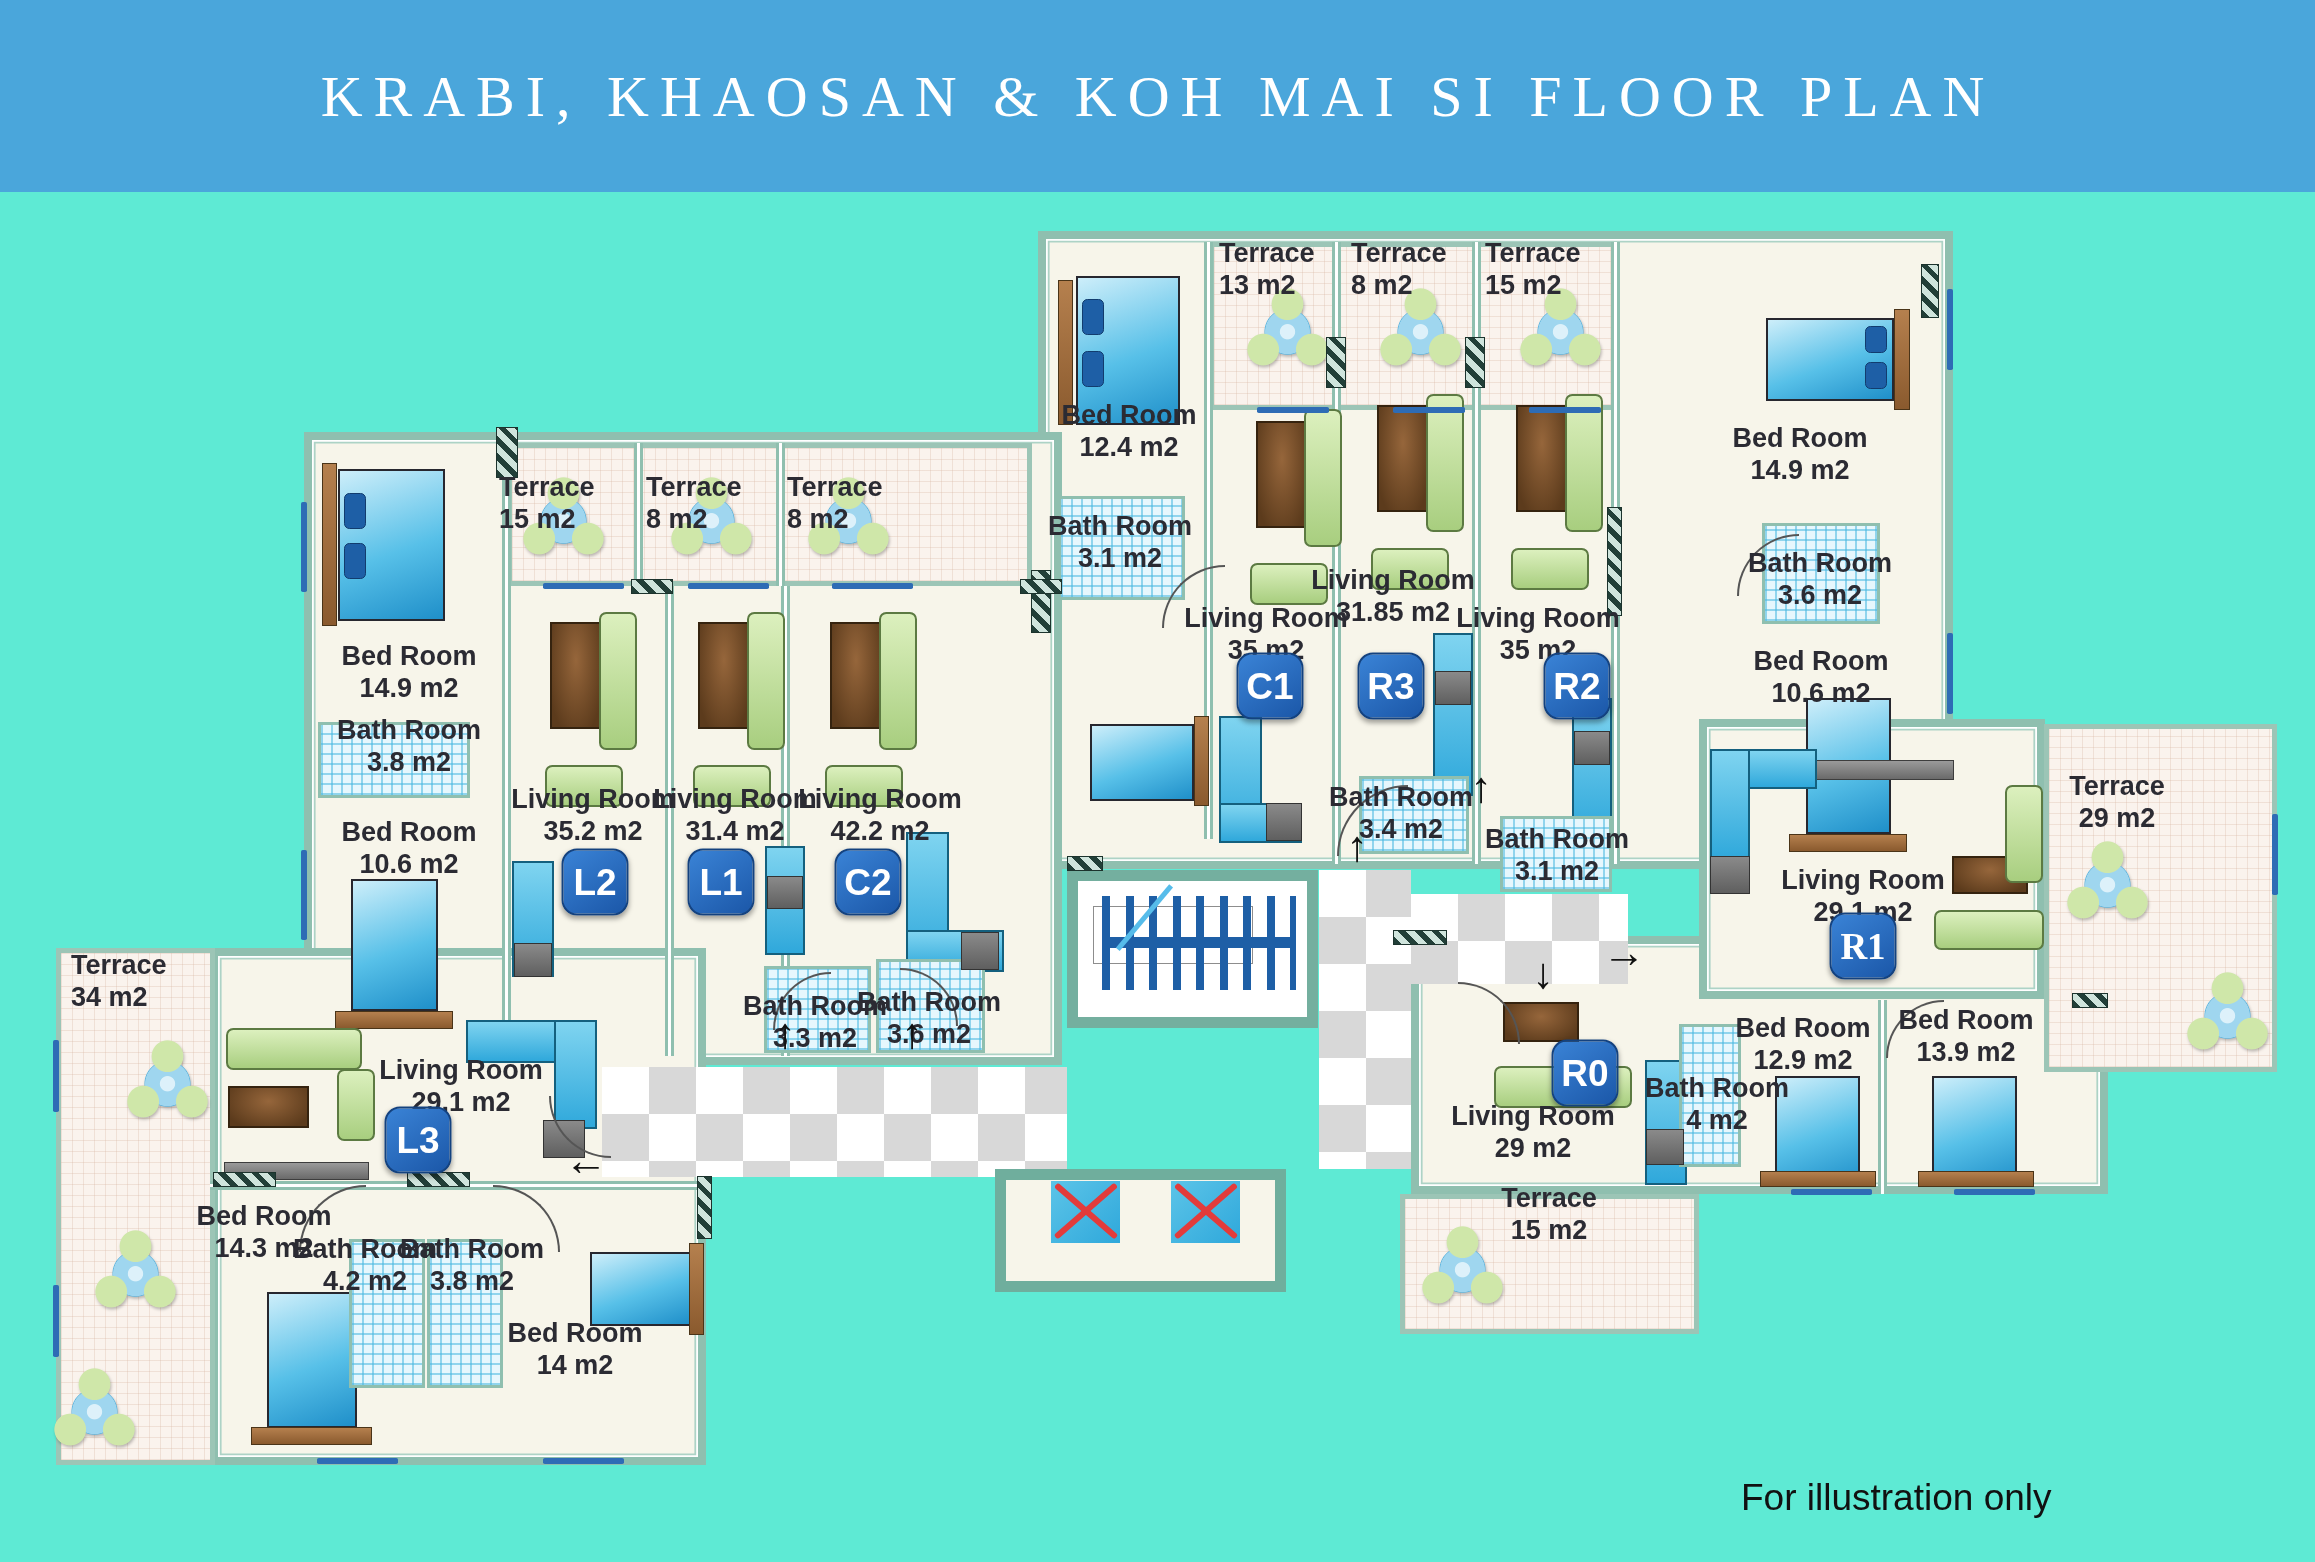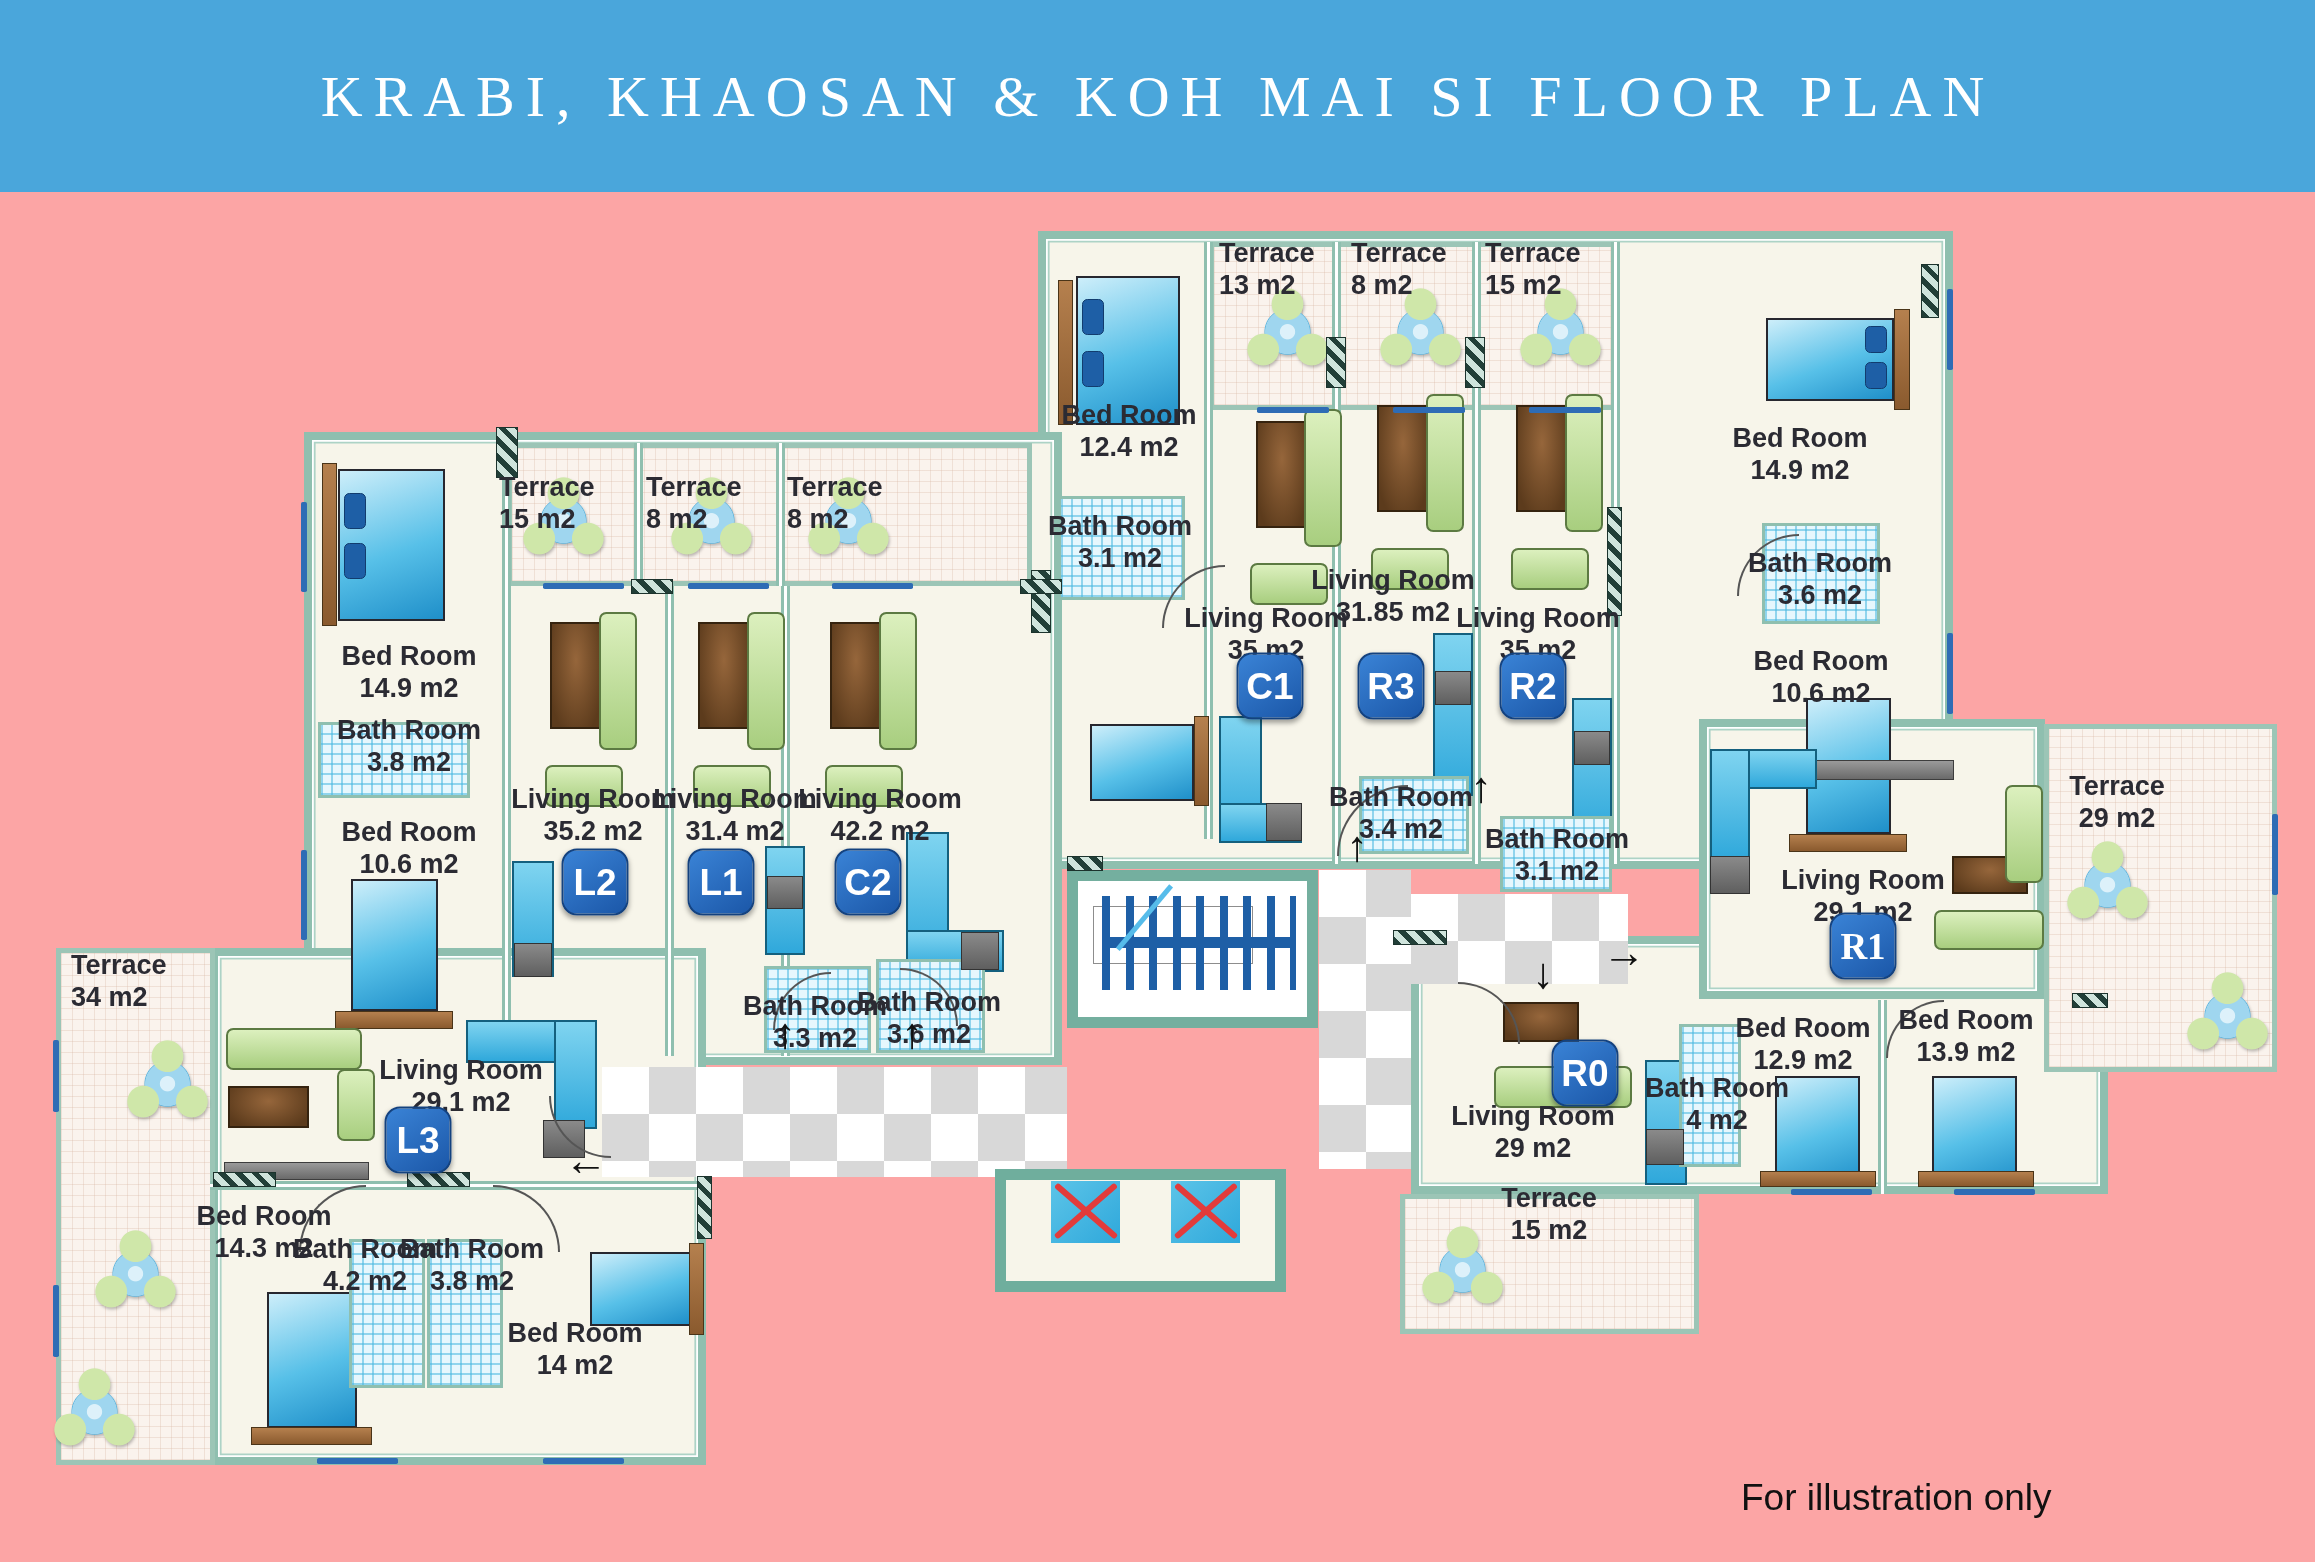--- a/index.html
+++ b/index.html
@@ -1,16 +1,16 @@
 <!DOCTYPE html>
 <html style="font-size:14.5px"><head>
 <meta charset="utf-8">
 <style>
   html,body{margin:0;padding:0;background:#fff;}
-  .screen{position:relative;width:2316px;height:1562px;background:#fca5a5;overflow:hidden;
+  .screen{position:relative;width:2316px;height:1562px;background:#5eead4;overflow:hidden;
           font-family:"Liberation Sans",sans-serif;}
   
   .banner{position:absolute;left:0;top:0;width:2316px;height:192px;background:#4AA6DB;
           display:flex;align-items:center;justify-content:center;}
   .banner h1{margin:0;color:#fff;font-family:"Liberation Serif",serif;font-weight:400;
              font-size:58px;letter-spacing:11px;text-transform:uppercase;}
   
   .plan{position:absolute;inset:0;border-radius:21px;}
   .bldg{position:absolute;background:#F7F5EA;border:8.1px solid #8FBFAF;box-sizing:border-box;
         box-shadow:inset 0 0 0 1.8px #fff, inset 0 0 0 3.6px #add3c6;z-index:1;}
@@ -173,21 +173,21 @@
       <span>3.4 m2</span>
     </div>
 
     <div class="table" style="left:1516px;top:405px;width:52px;height:107px;"></div>
     <div class="sofa" style="left:1565px;top:394px;width:38px;height:138px;"></div>
     <div class="sofa" style="left:1511px;top:548px;width:78px;height:42px;"></div>
     <div class="lbl" style="left:1538px;top:635px;">
       <span>Living Room</span>
       <span>35 m2</span>
     </div>
-    <div class="badge" style="left:1533px;top:686px;">R2</div>
+    <div class="badge" style="left:1577px;top:686px;">R2</div>
     <div class="kit" style="left:1572px;top:698px;width:40px;height:140px;"></div>
     <div class="appl" style="left:1574px;top:731px;width:36px;height:34px;"></div>
     <div class="bath" style="left:1500px;top:816px;width:112px;height:76px;"></div>
     <div class="lbl" style="left:1557px;top:856px;">
       <span>Bath Room</span>
       <span>3.1 m2</span>
     </div>
 
     <div class="bed" style="left:1766px;top:318px;width:128px;height:83px;"></div>
     <div class="bhead" style="left:1894px;top:309px;width:16.3px;height:101px;"></div>

